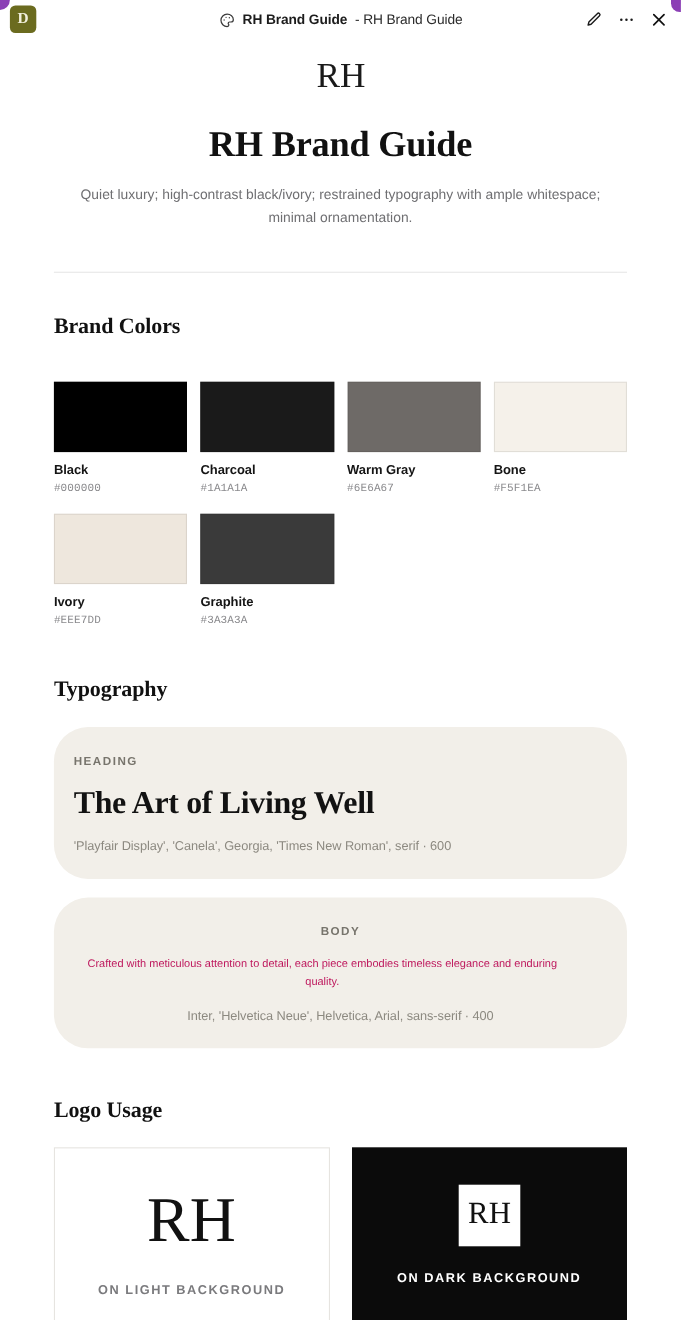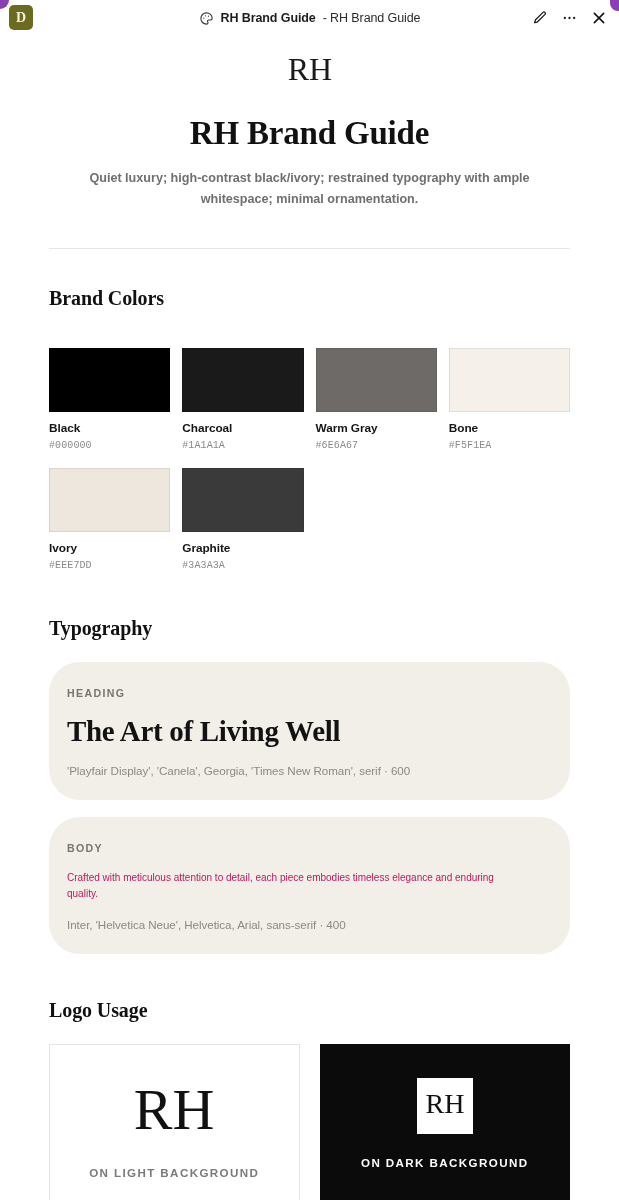--- a/index.html
+++ b/index.html
@@ -117,21 +117,21 @@
     color: #111111;
     letter-spacing: -0.2px;
     line-height: 1.12;
   }
   .hero-sub {
     margin: 16px auto 0;
     max-width: 510px;
     font-size: 12.6px;
     line-height: 1.65;
     color: #6f6f72;
-    font-weight: 700;
+    font-weight: 400;
   }
   .divider {
     margin: 38px 0 0;
     height: 1px;
     background: #e6e6e6;
   }
 
   
   .section-title {
     font-family: "Liberation Serif", serif;
@@ -172,21 +172,21 @@
     letter-spacing: 0.1px;
   }
 
   
   .type-card {
     margin-top: 22px;
     background: #f2efe9;
     padding: 25px 18px 23px;
     border-radius: 31px;
   }
-  .type-card + .type-card { margin-top: 17px; }
+  .type-card + .type-card { margin-top: 17px; text-align: center; }
   .type-kicker {
     font-size: 10.6px;
     font-weight: bold;
     letter-spacing: 1.35px;
     color: #77746c;
     text-transform: uppercase;
   }
   .type-specimen-serif {
     margin-top: 16px;
     font-family: "Liberation Serif", serif;

